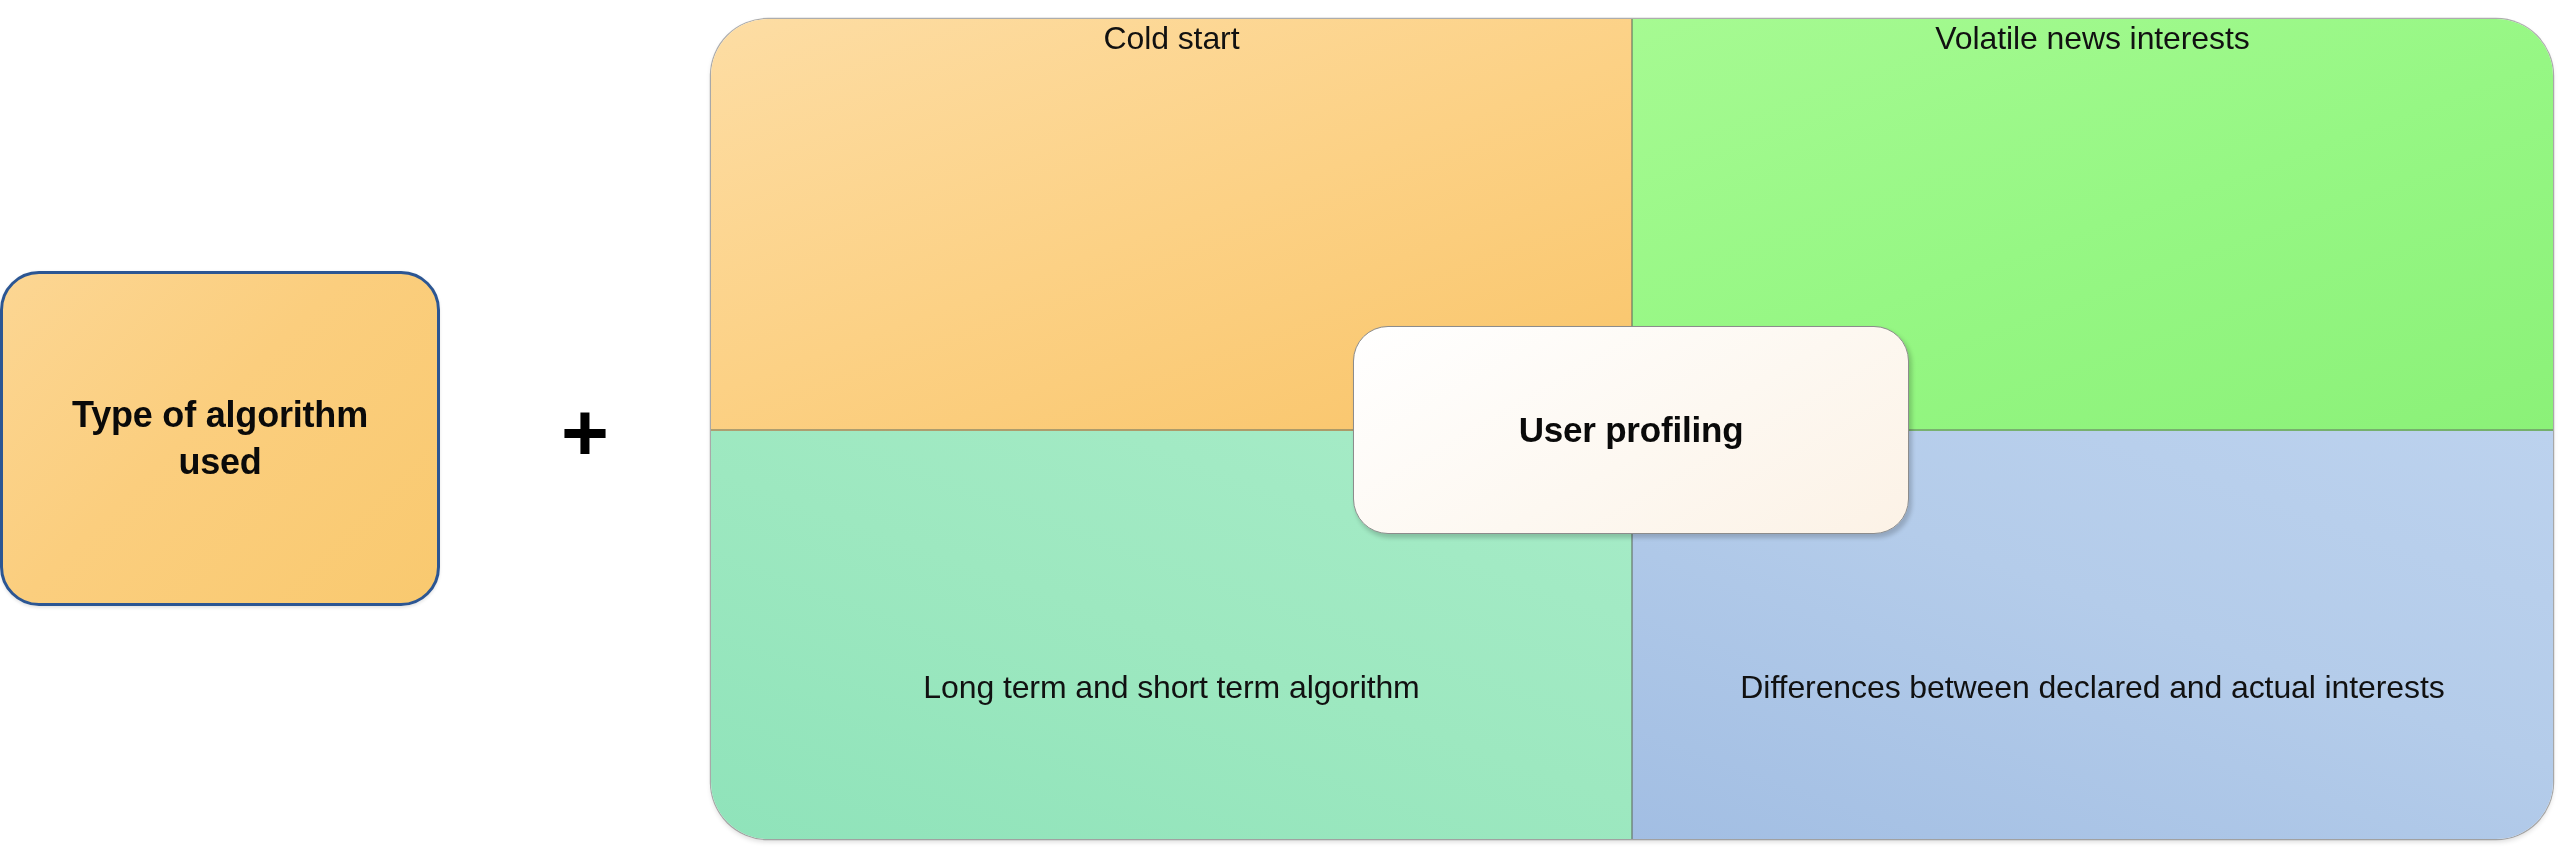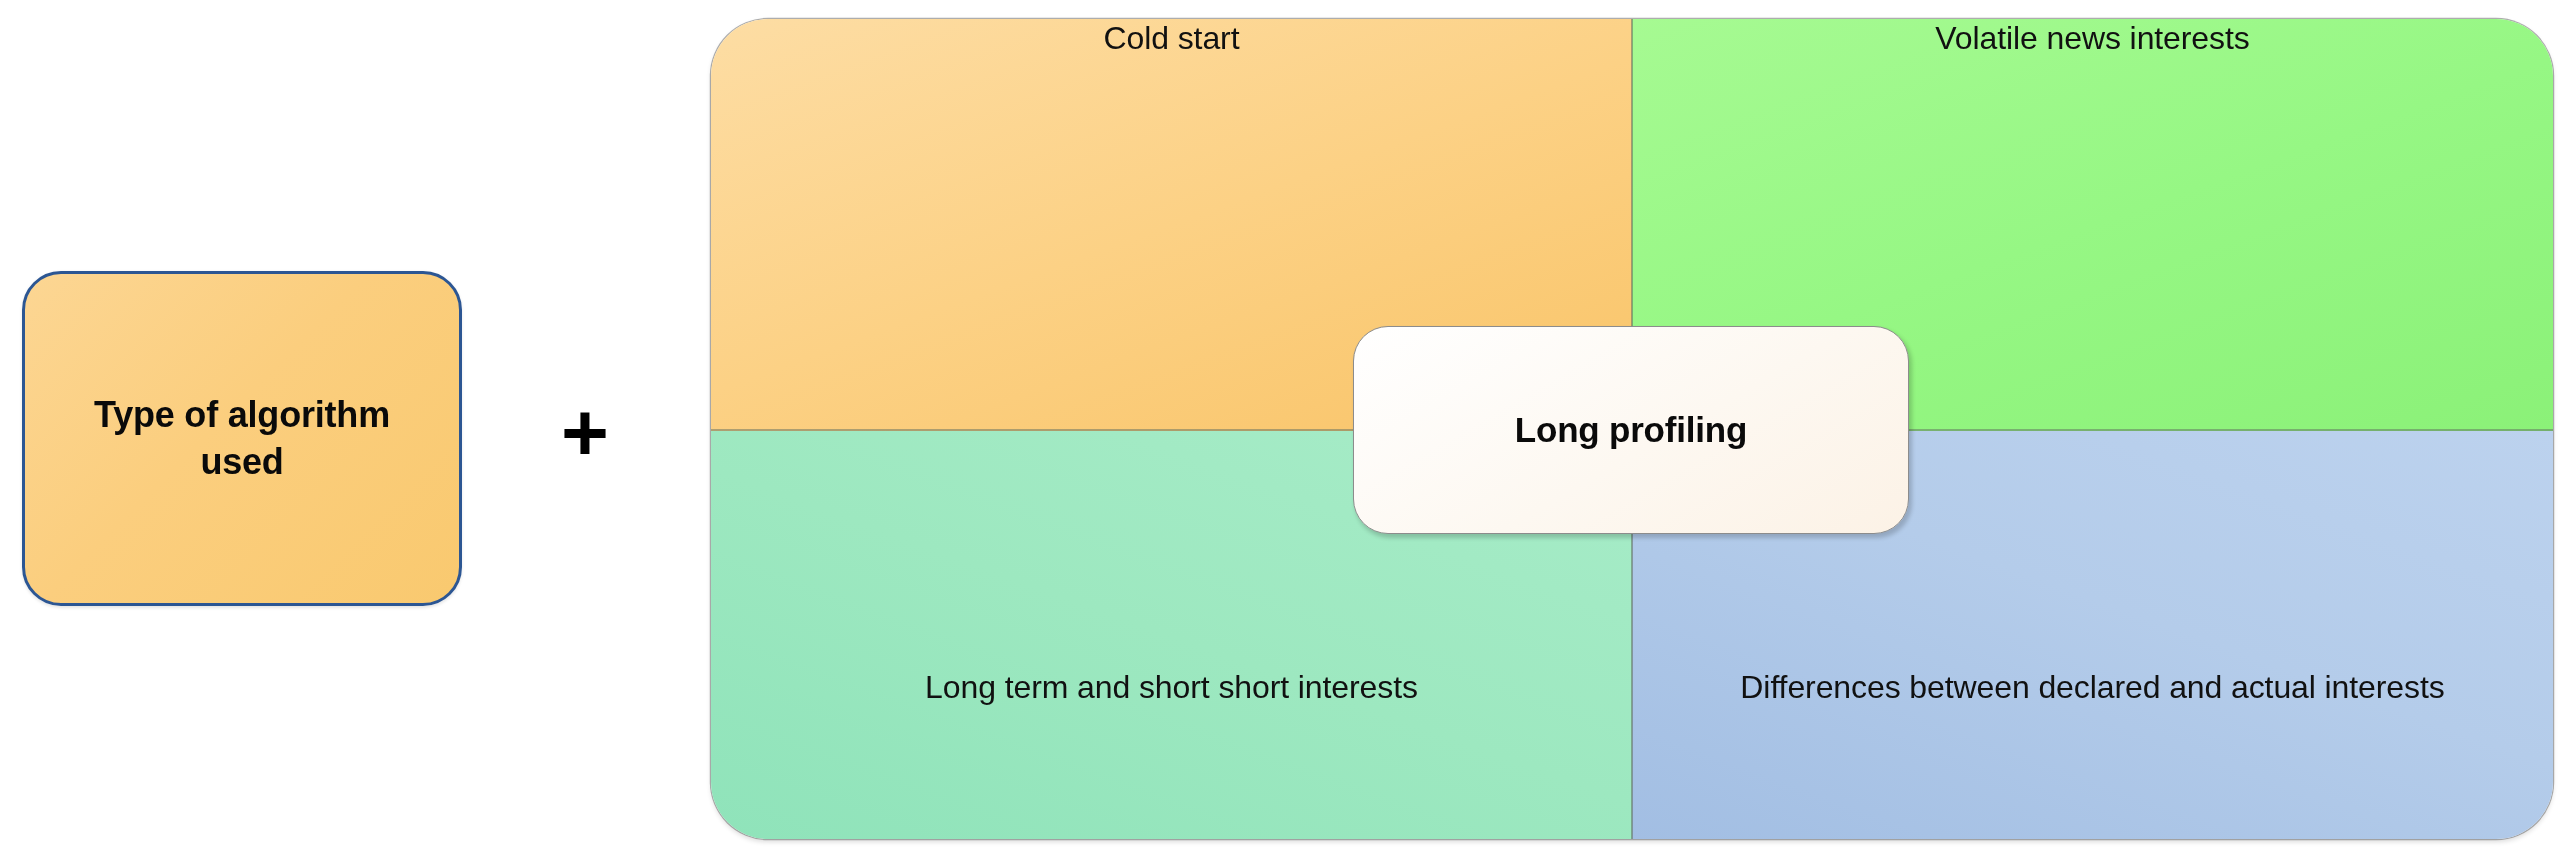--- a/index.html
+++ b/index.html
@@ -13,21 +13,21 @@
   #stage {
     position: relative;
     width: 2576px;
     height: 866px;
     background: #ffffff;
   }
 
   
   .left-box {
     position: absolute;
-    left: 22px;
+    left: 0;
     top: 271px;
     width: 440px;
     height: 335px;
     border-radius: 39px;
     border: 3.7px solid #2C5693;
     background: linear-gradient(135deg, #FCD693 0%, #FBCE7E 45%, #F9C96F 100%);
     display: flex;
     align-items: center;
     justify-content: center;
     text-align: center;
@@ -171,29 +171,29 @@
 
     <div class="quad quad-tl">
       <span class="quad-label">Cold start</span>
     </div>
 
     <div class="quad quad-tr">
       <span class="quad-label">Volatile news interests</span>
     </div>
 
     <div class="quad quad-bl">
-      <span class="quad-label">Long term and short short interests</span>
+      <span class="quad-label">Long term and short term algorithm</span>
     </div>
 
     <div class="quad quad-br">
       <span class="quad-label">Differences between declared and actual interests</span>
     </div>
 
     <div class="divider-v"></div>
     <div class="divider-h"></div>
   </div>
 
   <div class="center-box">
-    <span class="center-box-label">Long profiling</span>
+    <span class="center-box-label">User profiling</span>
   </div>
 
 </div>
 
 
 </body></html>

